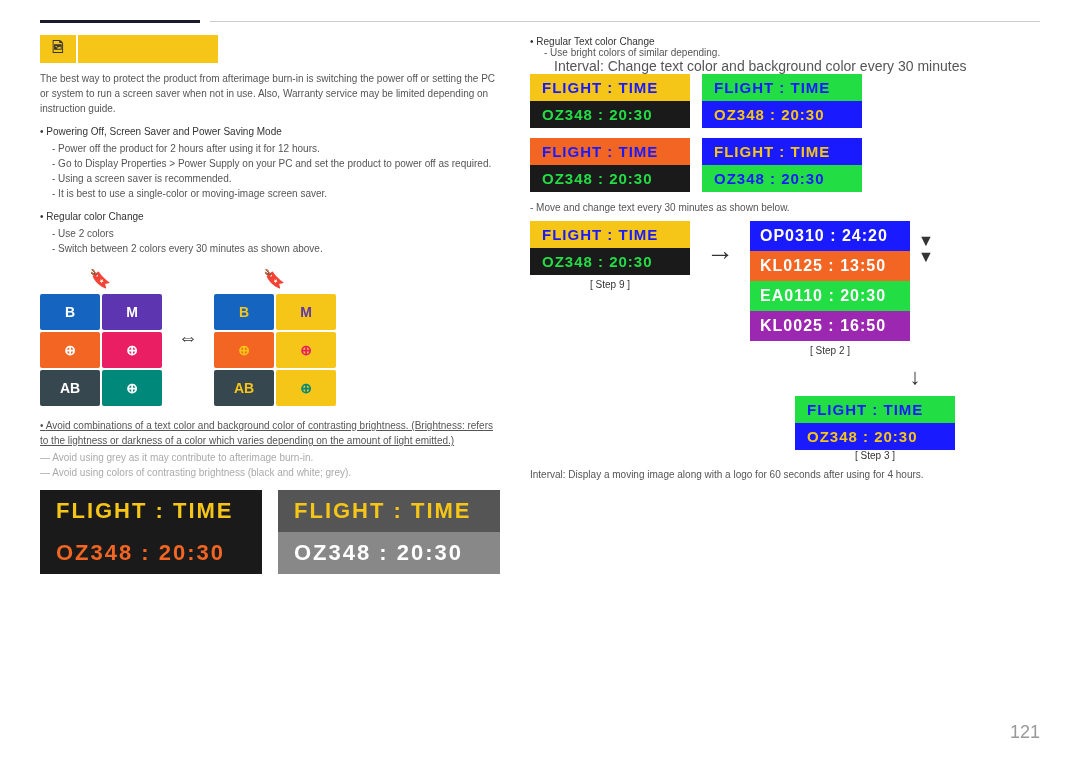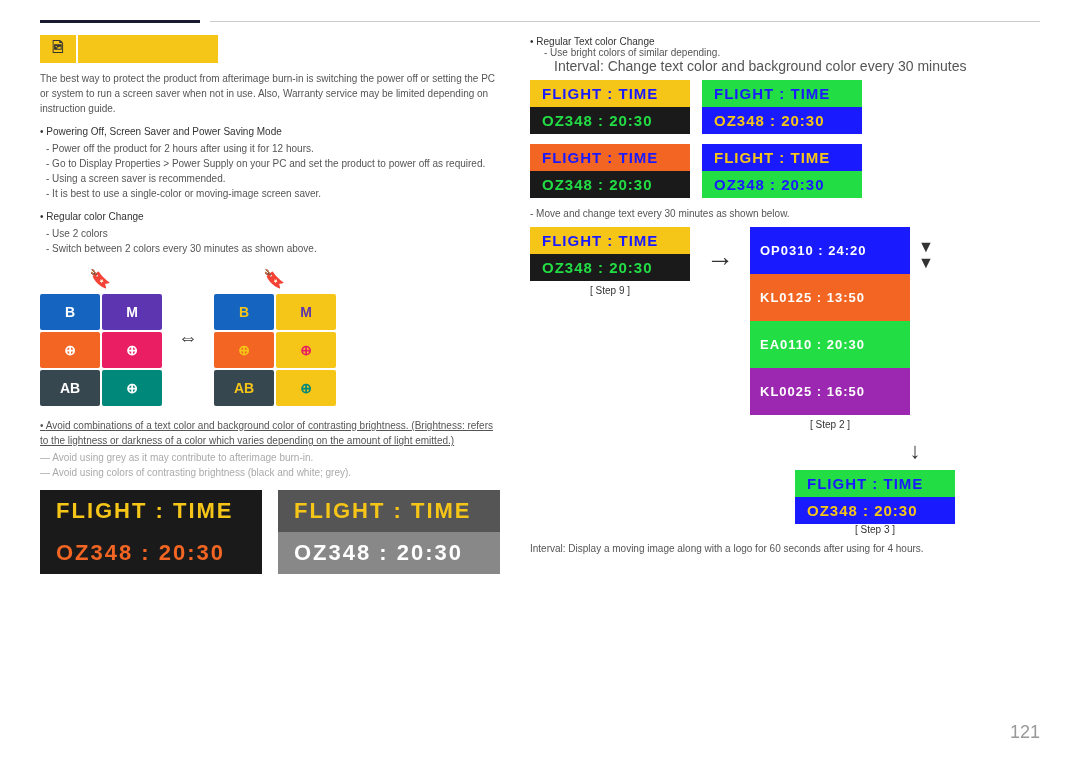--- a/index.html
+++ b/index.html
@@ -89,21 +89,21 @@
     }
     .bullet-item {
       font-size: 10px;
       color: #333;
       margin-bottom: 4px;
     }
     .bullet-item::before {
       content: '• ';
     }
     .sub-list {
-      margin-left: 6px;
+      margin-left: 12px;
     }
     .sub-item {
       font-size: 10px;
       color: #555;
       line-height: 1.5;
     }
     .sub-item::before {
       content: '- ';
     }
 
@@ -214,23 +214,23 @@
     }
 
     
     .scroll-panel {
       display: flex;
       flex-direction: column;
       min-width: 160px;
       position: relative;
     }
     .scroll-row {
-      padding: 16px 10px;
+      padding: 6px 10px;
       font-weight: 900;
-      font-size: 13px;
+      font-size: 16px;
       letter-spacing: 1px;
       color: #fff;
       display: flex;
       align-items: center;
       gap: 4px;
     }
 
     .down-arrows {
       display: flex;
       flex-direction: column;
@@ -354,21 +354,21 @@
         <div class="large-flight-panel">
           <div class="large-row1" id="large-gray-row1" style="background: rgb(85, 85, 85); color: rgb(245, 197, 24);">FLIGHT   :   TIME</div>
           <div class="large-row2" id="large-gray-row2" style="background: rgb(136, 136, 136); color: rgb(255, 255, 255);">OZ348   :   20:30</div>
         </div>
       </div>
 
     </div>
 
     <div class="right-col">
 
-      <div style="margin-bottom:6px;">
+      <div style="">
         <span style="font-size:10px;color:#333;">• </span>
         <span style="font-size:10px;color:#333;">Regular Text color Change</span>
         <div style="margin-left:14px;">
           <div style="font-size:10px;color:#555;">- <span>Use bright colors of similar depending.</span></div>
           <div style="font-size:14px;color:#555;margin-left:10px;">Interval: Change text color and background color every 30 minutes</div>
         </div>
       </div>
 
       <div class="right-panel-pair">
         <div class="flight-panel-small">

